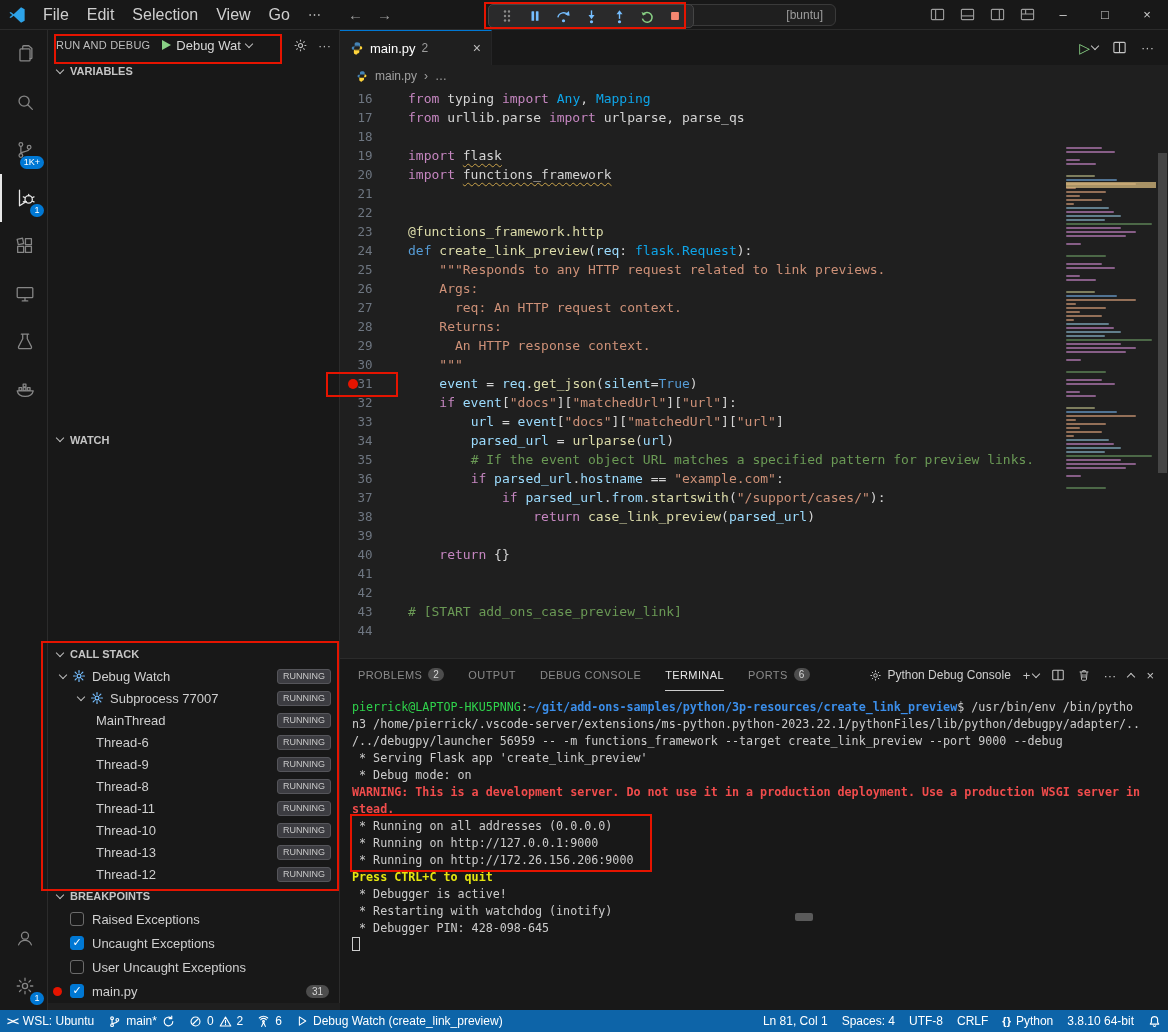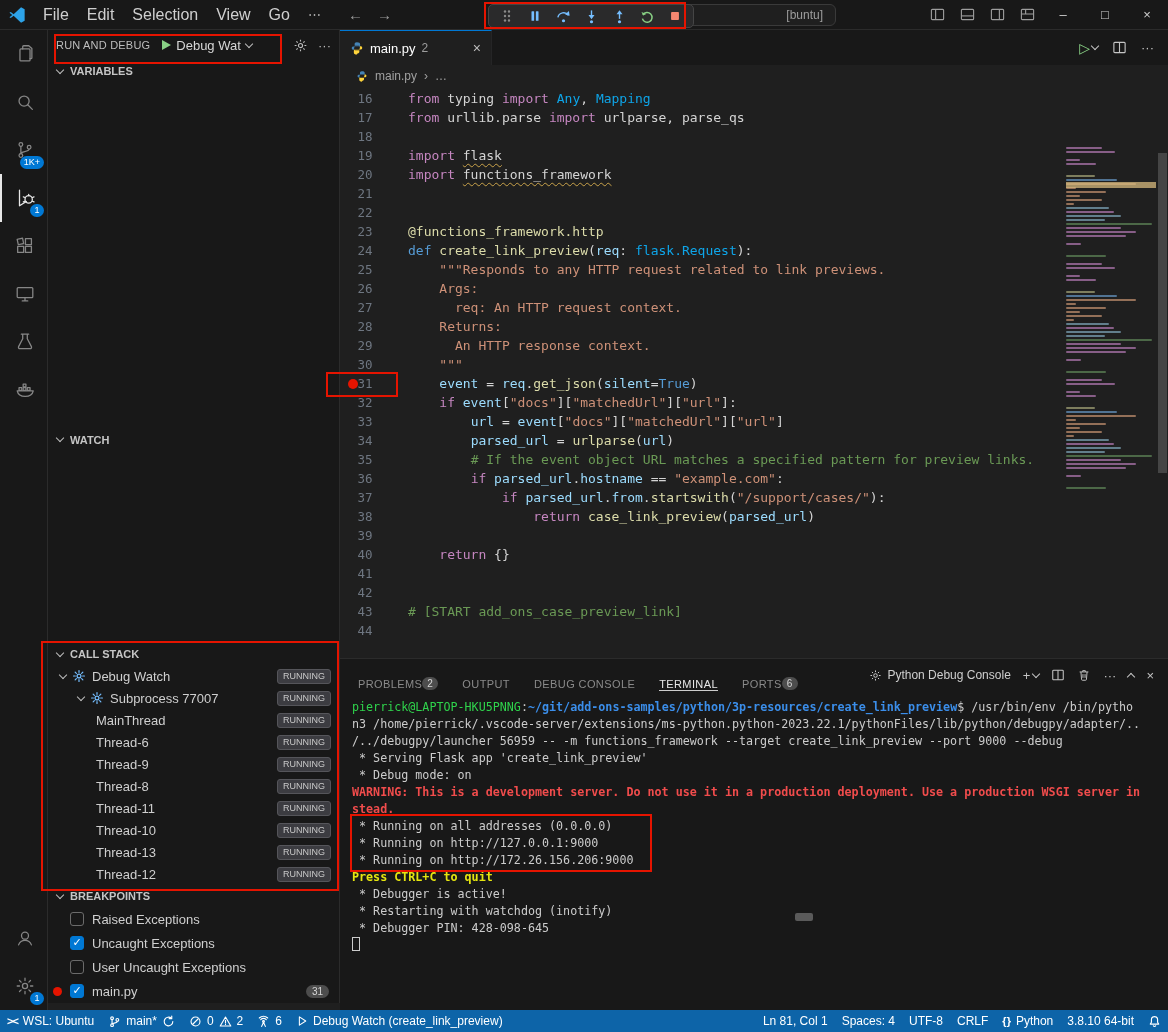--- a/index.html
+++ b/index.html
@@ -79,21 +79,21 @@
   .tk-k{color:#c586c0}.tk-b{color:#569cd6}.tk-f{color:#dcdcaa}.tk-t{color:#0ea5e9}
   .tk-s{color:#ce9178}.tk-c{color:#6a9955}.tk-v{color:#9cdcfe}.tk-w{color:#d4d4d4}
   .tk-u{color:#d4d4d4;text-decoration:underline wavy #c8a24a 1px;text-underline-offset:3px}
   #minimap{position:absolute;right:12px;top:60px;width:90px;bottom:10px;cursor:pointer}
   .mmline{height:2px;margin-bottom:2px;border-radius:1px}
   .mm-highlight{position:absolute;right:12px;top:95px;width:90px;height:6px;background:rgba(215,186,125,.75);z-index:2}
   #ed-scrollthumb{position:absolute;right:1px;top:66px;width:9px;height:320px;background:rgba(140,140,140,.35);cursor:pointer}
   
   #panel{position:absolute;left:340px;top:658px;right:0;bottom:22px;background:#181818;border-top:1px solid #2b2b2b}
   #panel-tabs{height:32px;display:flex;align-items:center;padding-left:18px;gap:24px}
-  .ptab{font-size:11px;letter-spacing:.4px;color:#8a8a8a;height:32px;display:flex;align-items:flex-end;
+  .ptab{font-size:11px;letter-spacing:.4px;color:#8a8a8a;height:32px;display:flex;align-items:center;gap:6px;
     cursor:pointer;border-bottom:1px solid transparent}
   .ptab.active{color:#e7e7e7;border-bottom:1px solid #cccccc}
   .ptab-badge{background:#4d4d4d;color:#d6d6d6;font-size:10px;border-radius:9px;padding:1px 5px;min-width:16px;text-align:center}
   .panel-actions{margin-left:auto;display:flex;align-items:center;gap:12px;padding-right:14px;color:#c5c5c5;font-size:13px}
   .pa-icon{cursor:pointer;display:flex;align-items:center;gap:3px}
   .term-name{font-size:12px;color:#cfcfcf;display:flex;align-items:center;gap:5px;cursor:pointer}
   #terminal{position:absolute;left:12px;right:14px;top:40px;bottom:6px;
     font-family:"DejaVu Sans Mono",monospace;font-size:11.7px;line-height:17px;overflow:hidden}
   .tline{white-space:pre;height:17px;color:#ccc}
   .tm-g{color:#2fd44c;font-weight:normal}.tm-p{color:#3b8eea;font-weight:bold}

